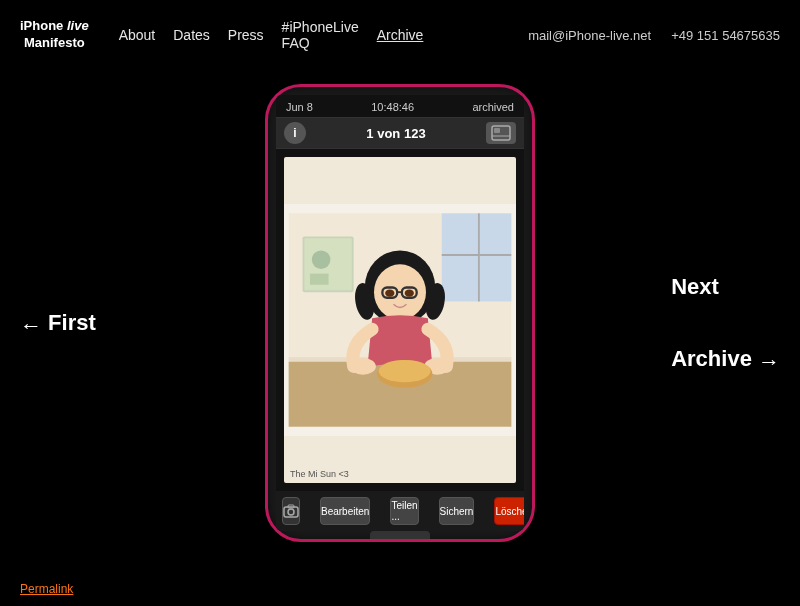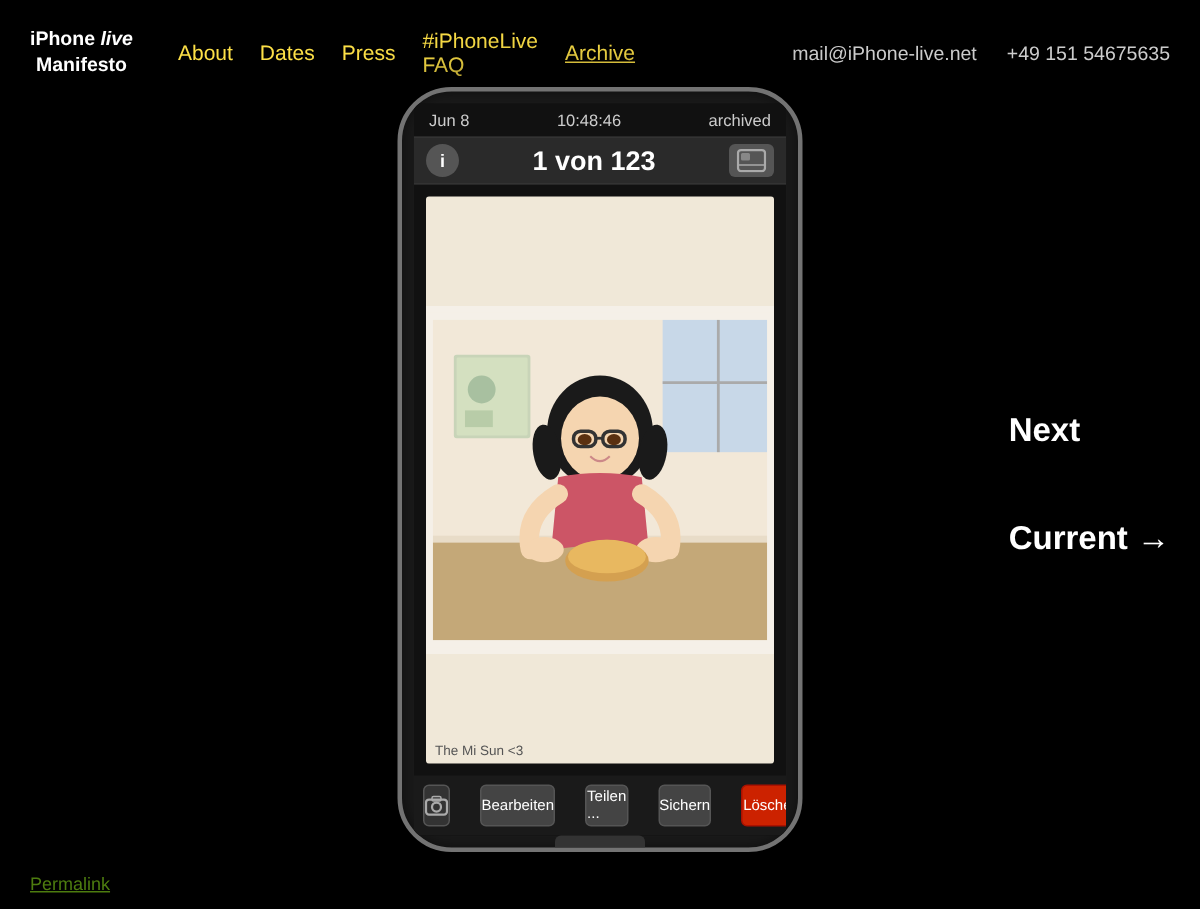--- a/index.html
+++ b/index.html
@@ -41,21 +41,21 @@
     }
 
     nav {
       display: flex;
       align-items: center;
       gap: 18px;
       flex: 1;
     }
 
     nav a {
-      color: #fde047;
+      color: #e5e5e5;
       text-decoration: none;
       font-size: 14px;
       white-space: nowrap;
     }
 
     nav a.active {
       text-decoration: underline;
     }
 
     .header-right {
@@ -108,24 +108,24 @@
     .phone-wrap {
       position: absolute;
       left: 50%;
       top: 50%;
       transform: translate(-50%, -50%);
       margin-top: 10px;
     }
 
     .phone {
       width: 270px;
-      height: 510px;
+      height: 458px;
       background: #1a1a1a;
       border-radius: 36px;
-      border: 3px solid #737373;
+      border: 3px solid #be185d;
       box-shadow: 0 0 40px rgba(0,0,0,0.8), inset 0 0 10px rgba(0,0,0,0.5);
       position: relative;
       overflow: hidden;
       display: flex;
       flex-direction: column;
     }
 
     .phone-screen {
       margin: 8px;
       flex: 1;
@@ -163,21 +163,21 @@
       border-radius: 50%;
       display: flex;
       align-items: center;
       justify-content: center;
       font-size: 12px;
       color: #fff;
       font-weight: bold;
     }
 
     .counter-text {
-      font-size: 18px;
+      font-size: 13px;
       color: #fff;
       font-weight: bold;
     }
 
     .counter-img-icon {
       width: 30px;
       height: 22px;
       background: #555;
       border-radius: 4px;
       display: flex;
@@ -244,21 +244,21 @@
       background: #cc2200;
       border-color: #aa1100;
     }
 
     
     .permalink {
       position: absolute;
       bottom: 10px;
       left: 20px;
       font-size: 12px;
-      color: #4d7c0f;
+      color: #f97316;
       text-decoration: underline;
       cursor: pointer;
     }
 
     
     .phone-bottom-notch {
       position: absolute;
       bottom: 0;
       left: 50%;
       transform: translateX(-50%);
@@ -288,28 +288,31 @@
     <a href="#" class="active">Archive</a>
   </nav>
 
   <div class="header-right">
     <span>mail@iPhone-live.net</span>
     <span>+49 151 54675635</span>
   </div>
 </header>
 
 <div class="nav-left">
+  <div class="nav-btn">
+    <span>← First</span>
+  </div>
 </div>
 
 <div class="nav-right">
   <div class="nav-btn">
     <span>Next</span>
   </div>
   <div class="nav-btn">
-    <span>Current →</span>
+    <span>Archive →</span>
   </div>
 </div>
 
 <div class="phone-wrap">
   <div class="phone">
     <div class="phone-screen">
 
       <div class="phone-top-bar">
         <span>Jun 8</span>
         <span>10:48:46</span>

